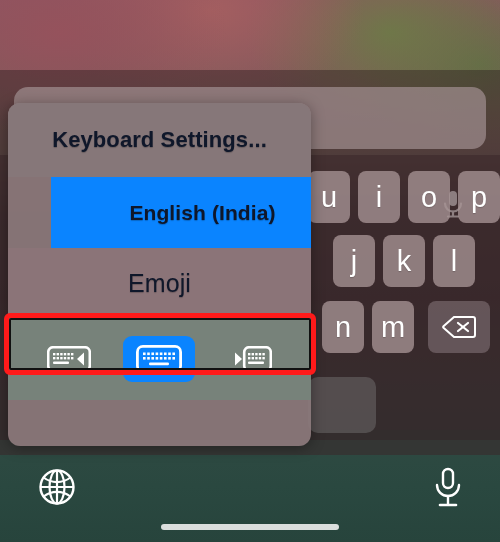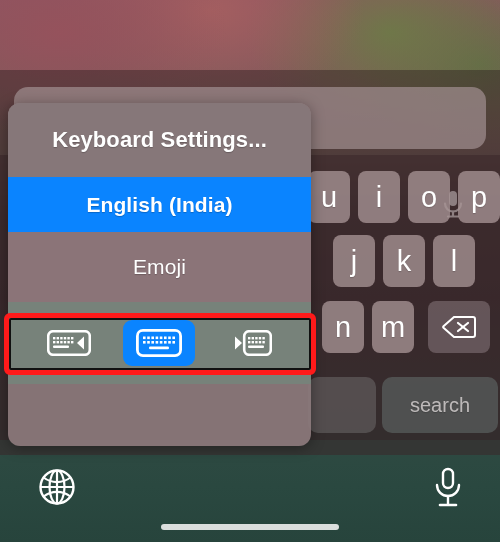--- a/index.html
+++ b/index.html
@@ -91,36 +91,37 @@
     left: 8px; top: 103px;
     width: 303px; height: 343px;
     border-radius: 12px;
     overflow: hidden;
     background: rgba(140,122,124,0.92);
     box-shadow: 0 2px 14px rgba(0,0,0,0.35);
   }
   .menu-row {
     position: relative;
     display: flex; align-items: center; justify-content: center;
-    color: #ffffff;
+    color: #0f172a;
     width: 100%;
   }
   .menu-row .label {
-    font-size: 21px;
+    font-size: 25px;
     letter-spacing: 0.1px;
     text-shadow: 0 1px 1px rgba(0,0,0,0.22);
   }
   .row-settings {
     height: 74px;
     background: rgba(134,119,121,0.97);
   }
   .row-settings .label { font-weight: 700; font-size: 22px; }
   .row-selected {
-    height: 55px;
+    height: 71px;
     background: #0a84ff;
+    margin-left: 43px;
   }
   .row-selected .label { font-weight: 700; font-size: 21px; }
   .row-emoji {
     height: 70px;
     background: rgba(139,116,120,0.97);
   }
   .row-french {
     height: 55px;
     background: rgba(131,127,126,0.97);
   }
@@ -204,21 +205,20 @@
     <div class="key" style="left:372px; top:146px; width:42px; height:52px;">m</div>
     <div class="key dark" style="left:428px; top:146px; width:62px; height:52px;">
       <svg viewBox="0 0 34 24" width="34" height="24">
         <path d="M12 2h19a2 2 0 0 1 2 2v16a2 2 0 0 1-2 2H12L1.5 12.7a1 1 0 0 1 0-1.4z" fill="none" stroke="#ffffff" stroke-width="2"></path>
         <line x1="16" y1="8" x2="26" y2="16" stroke="#ffffff" stroke-width="2.2" stroke-linecap="round"></line>
         <line x1="26" y1="8" x2="16" y2="16" stroke="#ffffff" stroke-width="2.2" stroke-linecap="round"></line>
       </svg>
     </div>
 
     <div class="key spacer" style="left:308px; top:222px; width:68px; height:56px;"></div>
-    <div class="key search-key" style="left:382px; top:222px; width:116px; height:56px;">search</div>
   </div>
 
   <div class="popup">
 
     <div class="menu-row row-settings">
       <span class="label">Keyboard Settings...</span>
     </div>
 
     <div class="menu-row row-selected">
       <span class="label">English (India)</span>

